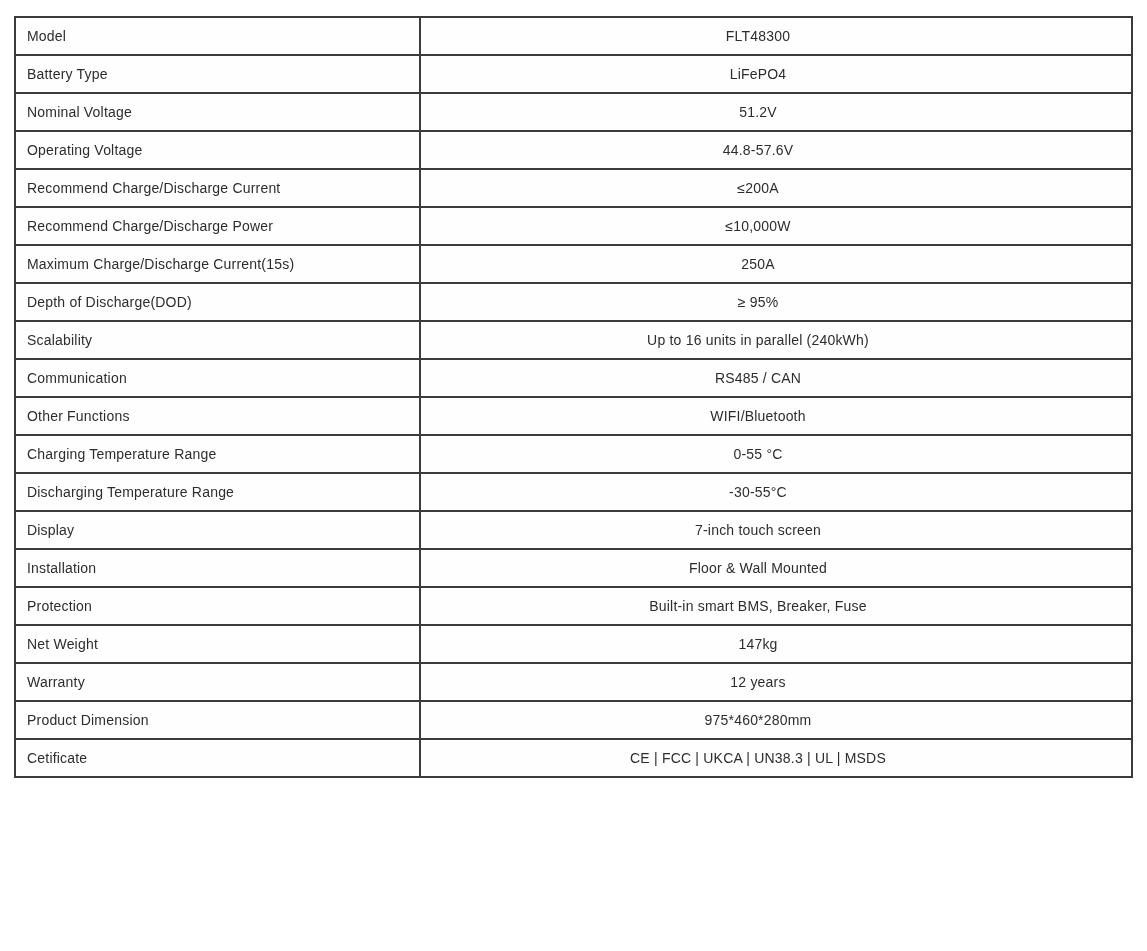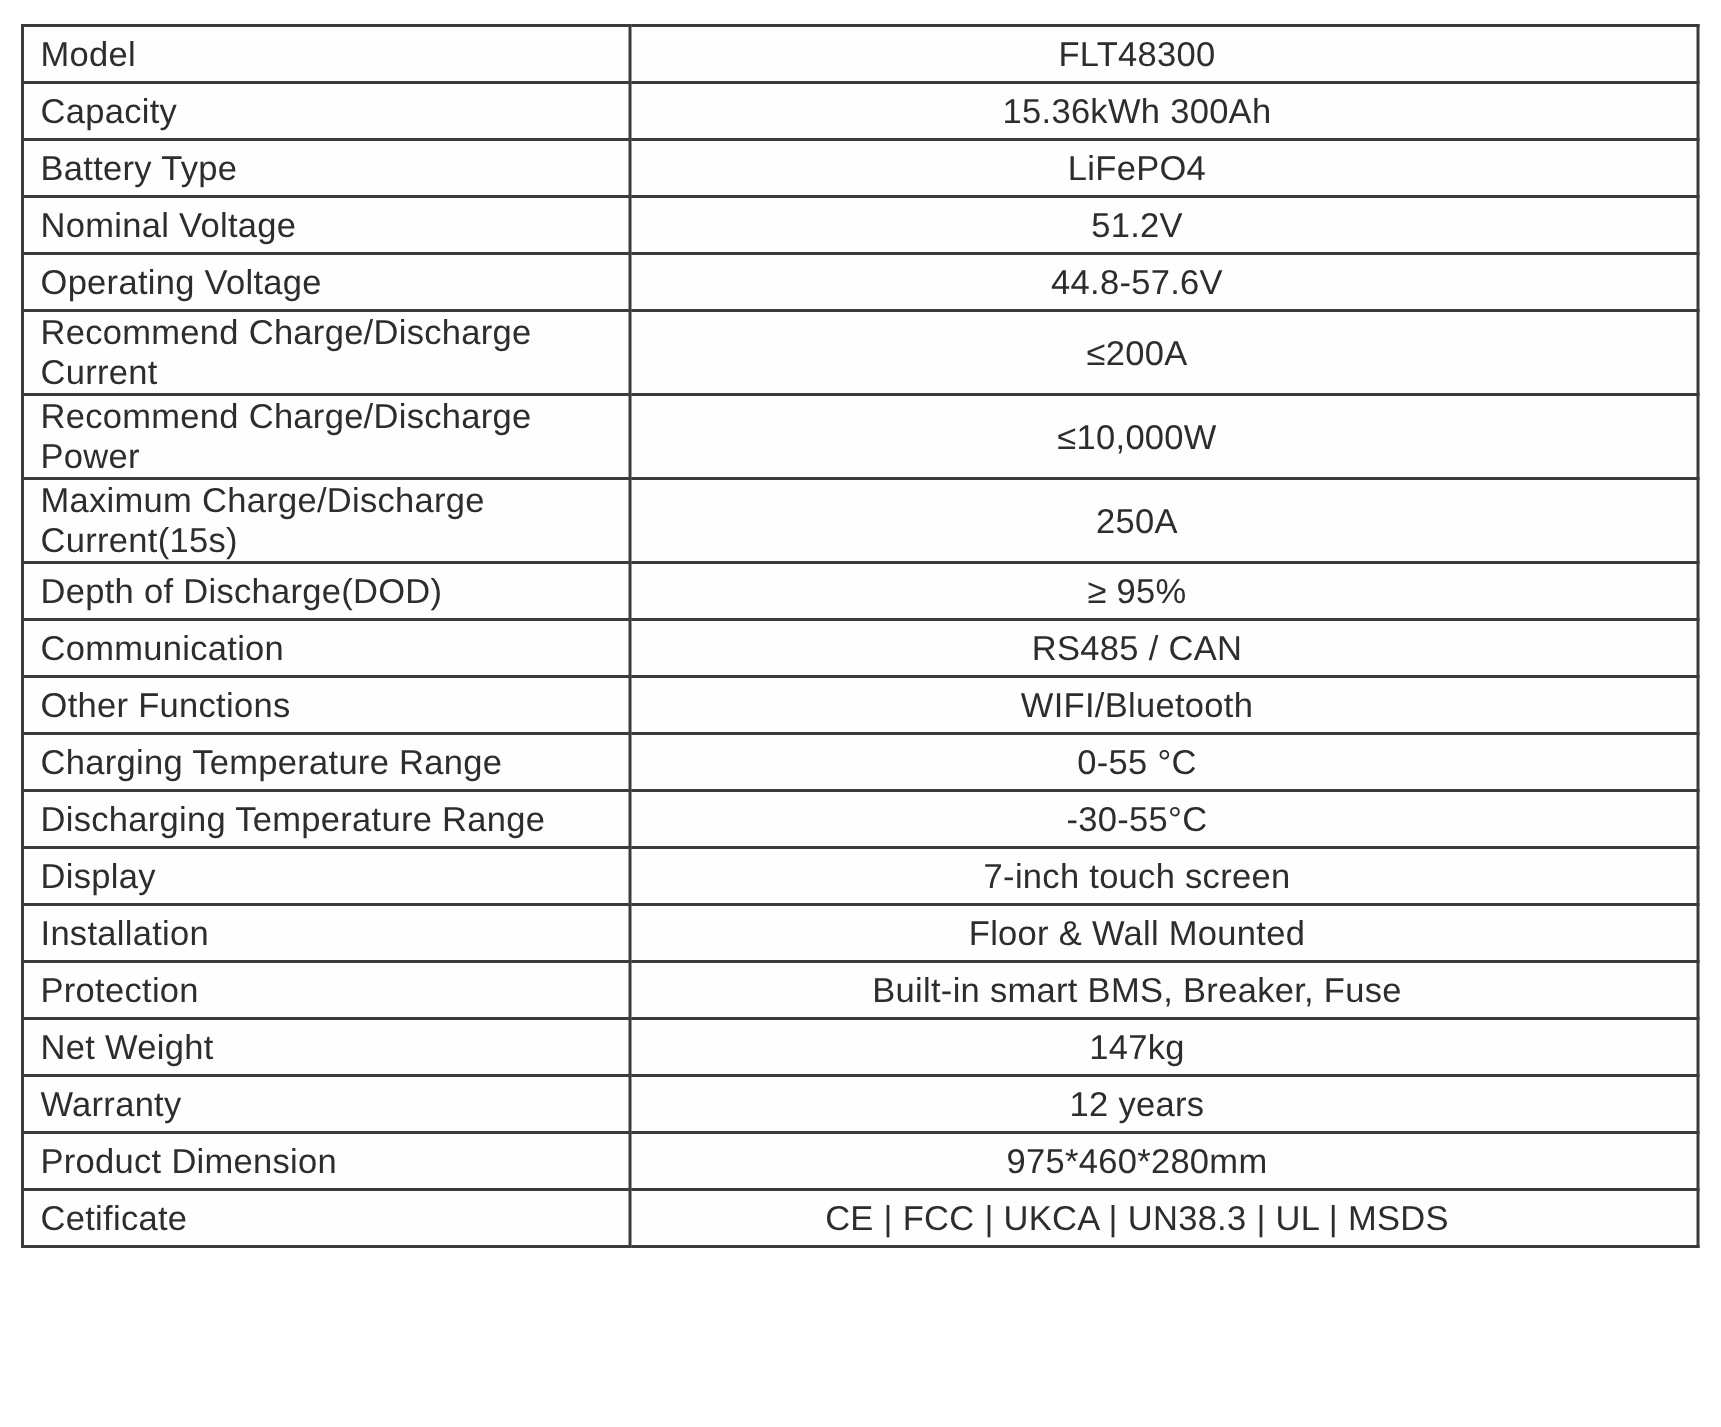--- a/index.html
+++ b/index.html
@@ -19,21 +19,21 @@
     left: 14px;
     top: 16px;
     width: 1119px;
     border-collapse: collapse;
     table-layout: fixed;
     color: #2d2d2d;
   }
   .spec-table td {
     border: 2px solid #3b3b3b;
     height: 36px;
-    font-size: 23px;
+    font-size: 14px;
     letter-spacing: 0.2px;
     padding: 0;
     background: #fefefe;
     vertical-align: middle;
   }
   .spec-table td.label-cell {
     width: 388px;
     text-align: left;
     padding-left: 11px;
     padding-right: 4px;
@@ -47,24 +47,20 @@
 </head>
 <body>
 
 <table class="spec-table">
   <tbody id="spec-body">
   <tr>
     <td class="label-cell">Model</td>
     <td class="value-cell">FLT48300</td>
   </tr>
 
-  <tr>
-    <td class="label-cell">Capacity</td>
-    <td class="value-cell">15.36kWh 300Ah</td>
-  </tr>
 
   <tr>
     <td class="label-cell">Battery Type</td>
     <td class="value-cell">LiFePO4</td>
   </tr>
 
   <tr>
     <td class="label-cell">Nominal Voltage</td>
     <td class="value-cell">51.2V</td>
   </tr>
@@ -88,20 +84,24 @@
     <td class="label-cell">Maximum Charge/Discharge Current(15s)</td>
     <td class="value-cell">250A</td>
   </tr>
 
 
   <tr>
     <td class="label-cell">Depth of Discharge(DOD)</td>
     <td class="value-cell">≥ 95%</td>
   </tr>
 
+  <tr>
+    <td class="label-cell">Scalability</td>
+    <td class="value-cell">Up to 16 units in parallel (240kWh)</td>
+  </tr>
 
   <tr>
     <td class="label-cell">Communication</td>
     <td class="value-cell">RS485 / CAN</td>
   </tr>
 
   <tr>
     <td class="label-cell">Other Functions</td>
     <td class="value-cell">WIFI/Bluetooth</td>
   </tr>

